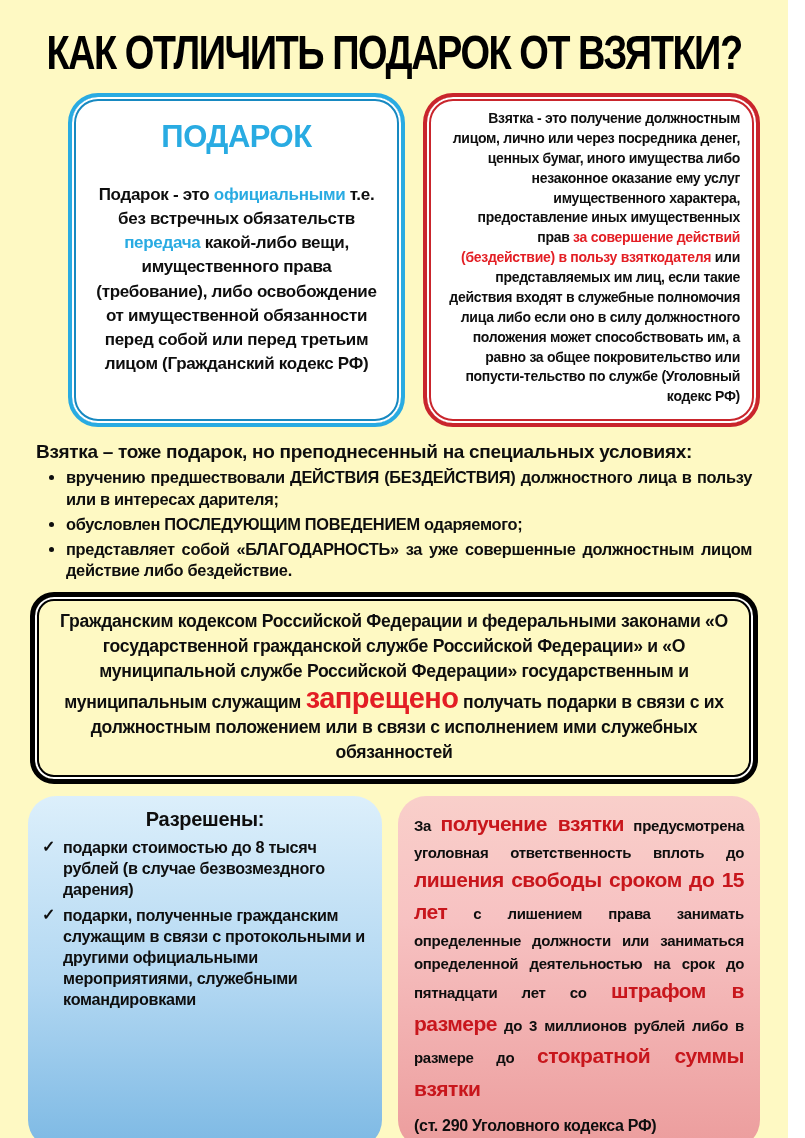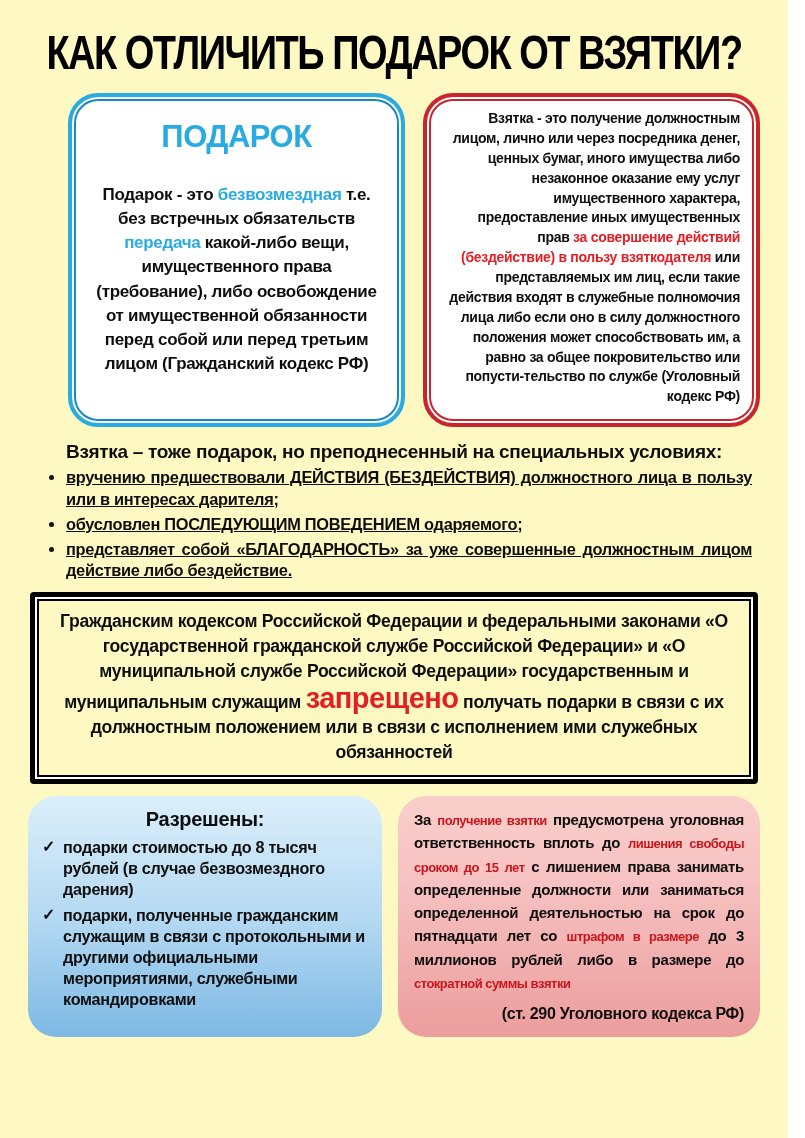--- a/index.html
+++ b/index.html
@@ -32,65 +32,65 @@
   .card-title { text-align:center; font-size:31px; font-weight:900; letter-spacing:-0.5px; margin:4px 0 10px 0; }
   .card-gift .card-title { color:#29ABE2; margin-top:10px; margin-bottom:28px; }
   .card-bribe .card-title { color:#E31E24; margin-bottom:6px; }
   .gift-body  { font-size:17px;   line-height:1.42; text-align:center; padding:0 4px; }
   .bribe-body { font-size:14px; line-height:1.42; text-align:right; }
   .hl-blue { color:#29ABE2; }
   .hl-red  { color:#E31E24; }
 
   
   .conditions { margin:14px 8px 0 8px; }
-  .conditions-heading { text-align:center; font-size:19px; margin:0 0 4px 0; }
-  .conditions-list { margin:0; padding-left:30px;text-decoration:underline; }
+  .conditions-heading { font-size:19px; margin:0 0 4px 0; }
+  .conditions-list { margin:0; padding-left:30px; }
   .conditions-list li { font-size:16.4px; line-height:1.33; text-align:justify; margin-bottom:3px; }
 
   
   .prohibition {
-    margin:10px 2px 0 2px; border:5px solid #000; border-radius:4px;
+    margin:10px 2px 0 2px; border:5px solid #000; border-radius:24px;
     box-shadow: inset 0 0 0 2px #ffffff, inset 0 0 0 4px #000;
     padding:12px 22px 14px 22px; text-align:center; font-size:17.6px; line-height:1.42;
   }
   .prohibition .big-red { color:#E31E24; font-size:29px; line-height:1; letter-spacing:-0.5px; }
 
   
   .bottom-row { display:flex; gap:16px; margin-top:12px; align-items:stretch; }
   .allowed {
     flex:1; border-radius:28px; padding:10px 12px 12px 12px;
     background:linear-gradient(180deg,#DCEFFB 0%, #B3D8F2 52%, #7DB9E4 100%);
   }
   .allowed-title { text-align:center; font-size:20px; margin:2px 0 6px 0; }
   .allowed-item { display:flex; gap:8px; font-size:16.2px; line-height:1.3; margin:0 0 5px 2px; }
   .check { flex:0 0 auto; font-size:16px; }
   .allowed-note { font-size:13.4px; line-height:1.32; text-align:center; margin-top:2px; }
   .penalty {
     flex:1; border-radius:28px; padding:12px 16px 10px 16px;
     background:linear-gradient(180deg,#F9CFCA 0%, #F7C2C2 35%, #EC9D9D 100%);
     font-size:15px; line-height:1.55; text-align:justify;
   }
-  .penalty .hl { color:#C8161C; font-size:13px; letter-spacing:-0.5px; }
-  .penalty-ref { text-align:right; font-size:16px; margin-top:8px; }
+  .penalty .hl { color:#C8161C; font-size:21px; letter-spacing:-0.5px; }
+  .penalty-ref { text-align:left; font-size:16px; margin-top:8px; }
 </style>
 </head>
 <body>
 
 <div class="poster">
   <div class="inner">
 
     <h1 class="page-title">
       <span class="stretch">КАК ОТЛИЧИТЬ ПОДАРОК ОТ ВЗЯТКИ?</span>
     </h1>
 
     <div class="top-row">
       <div class="card card-gift">
         <div class="card-title">ПОДАРОК</div>
         <div class="gift-body">
-          <span>Подарок - это </span><span class="hl-blue">безвозмездная</span><span> т.е. без встречных обязательств </span><span class="hl-blue">передача</span><span> какой-либо вещи, имущественного права (требование), либо освобождение от имущественной обязанности перед собой или перед третьим лицом (Гражданский кодекс РФ)</span>
+          <span>Подарок - это </span><span class="hl-blue">официальными</span><span> т.е. без встречных обязательств </span><span class="hl-blue">передача</span><span> какой-либо вещи, имущественного права (требование), либо освобождение от имущественной обязанности перед собой или перед третьим лицом (Гражданский кодекс РФ)</span>
         </div>
       </div>
 
       <div class="card card-bribe">
         <div class="bribe-body">
           <span>Взятка - это получение должностным лицом, лично или через посредника денег, ценных бумаг, иного имущества либо незаконное оказание ему услуг имущественного характера, предоставление иных имущественных прав </span><span class="hl-red">за совершение действий (бездействие) в пользу взяткодателя</span><span> или представляемых им лиц, если такие действия входят в служебные полномочия лица либо если оно в силу должностного положения может способствовать им, а равно за общее покровительство или попусти-тельство по службе (Уголовный кодекс РФ)</span>
         </div>
       </div>
     </div>
 

